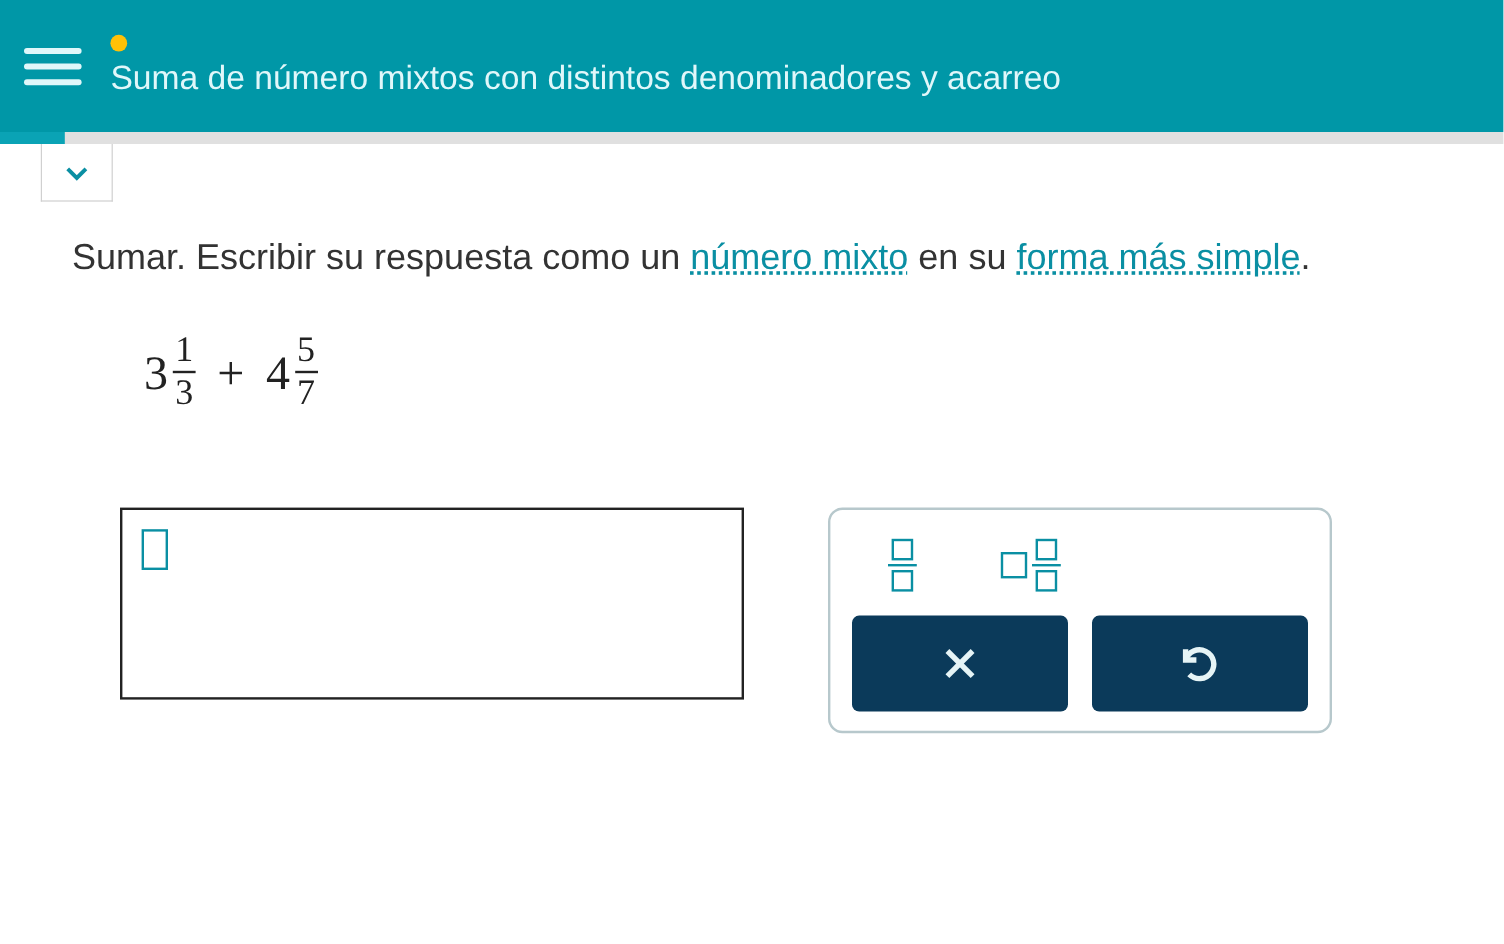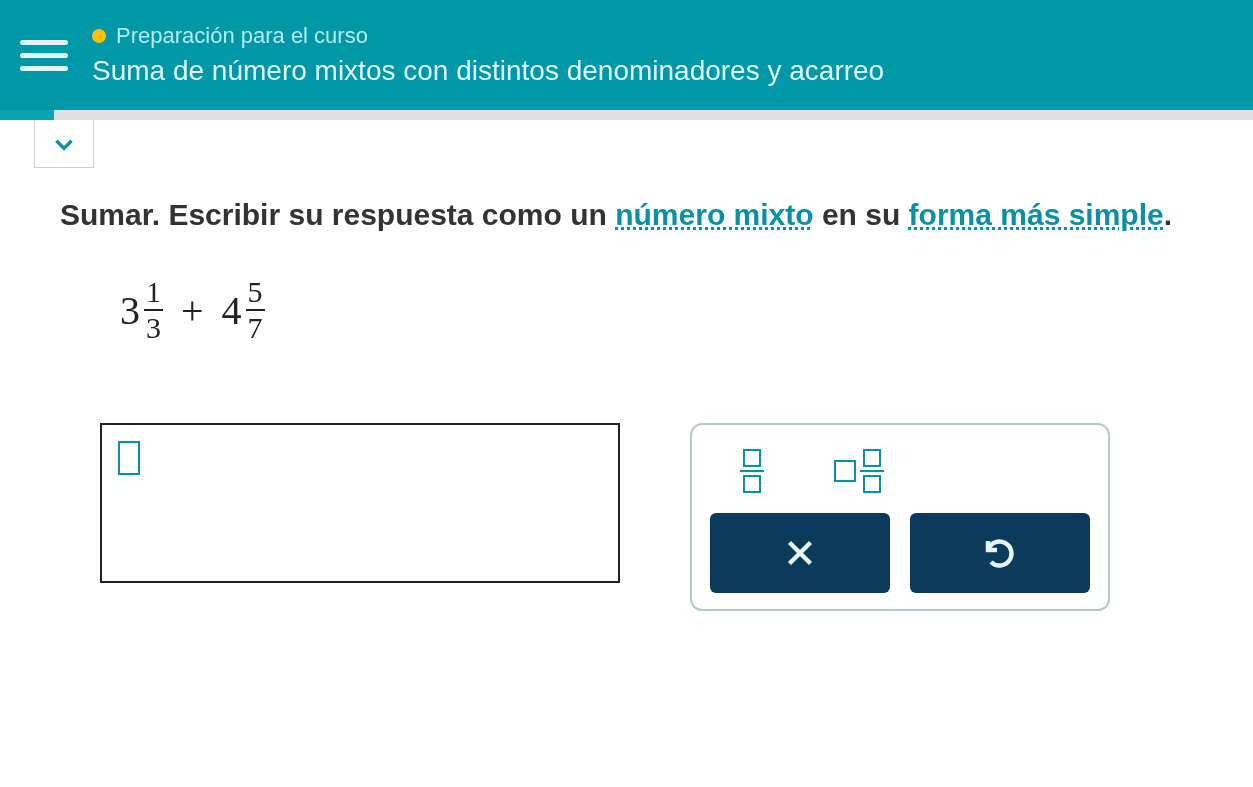--- a/index.html
+++ b/index.html
@@ -57,21 +57,20 @@
     display: flex; align-items: center; justify-content: center;
     cursor: pointer;
   }
   .chevron svg { width: 26px; height: 26px; stroke: #0a8fa3; stroke-width: 3; fill: none; }
 
   .instruction {
     font-size: 30px;
     color: #333;
     margin-top: 52px;
     line-height: 1.5;
-    font-weight: bold;
   }
   .instruction a {
     color: #0a8fa3;
     text-decoration: underline;
     text-decoration-style: dotted;
   }
 
   .expression {
     margin: 40px 0 80px 60px;
     font-size: 40px;
@@ -158,21 +157,20 @@
 
 <div class="topbar">
   <div class="hamburger">
     <span></span>
       <span></span>
       <span></span>
   </div>
   <div class="top-text">
     <div class="breadcrumb">
       <span class="dot"></span>
-      <span>Preparación para el curso</span>
     </div>
     <div class="lesson-title">Suma de número mixtos con distintos denominadores y acarreo</div>
   </div>
 </div>
 
 <div class="progress-strip">
   <div class="seg"></div>
 </div>
 
 <div class="body-area">

